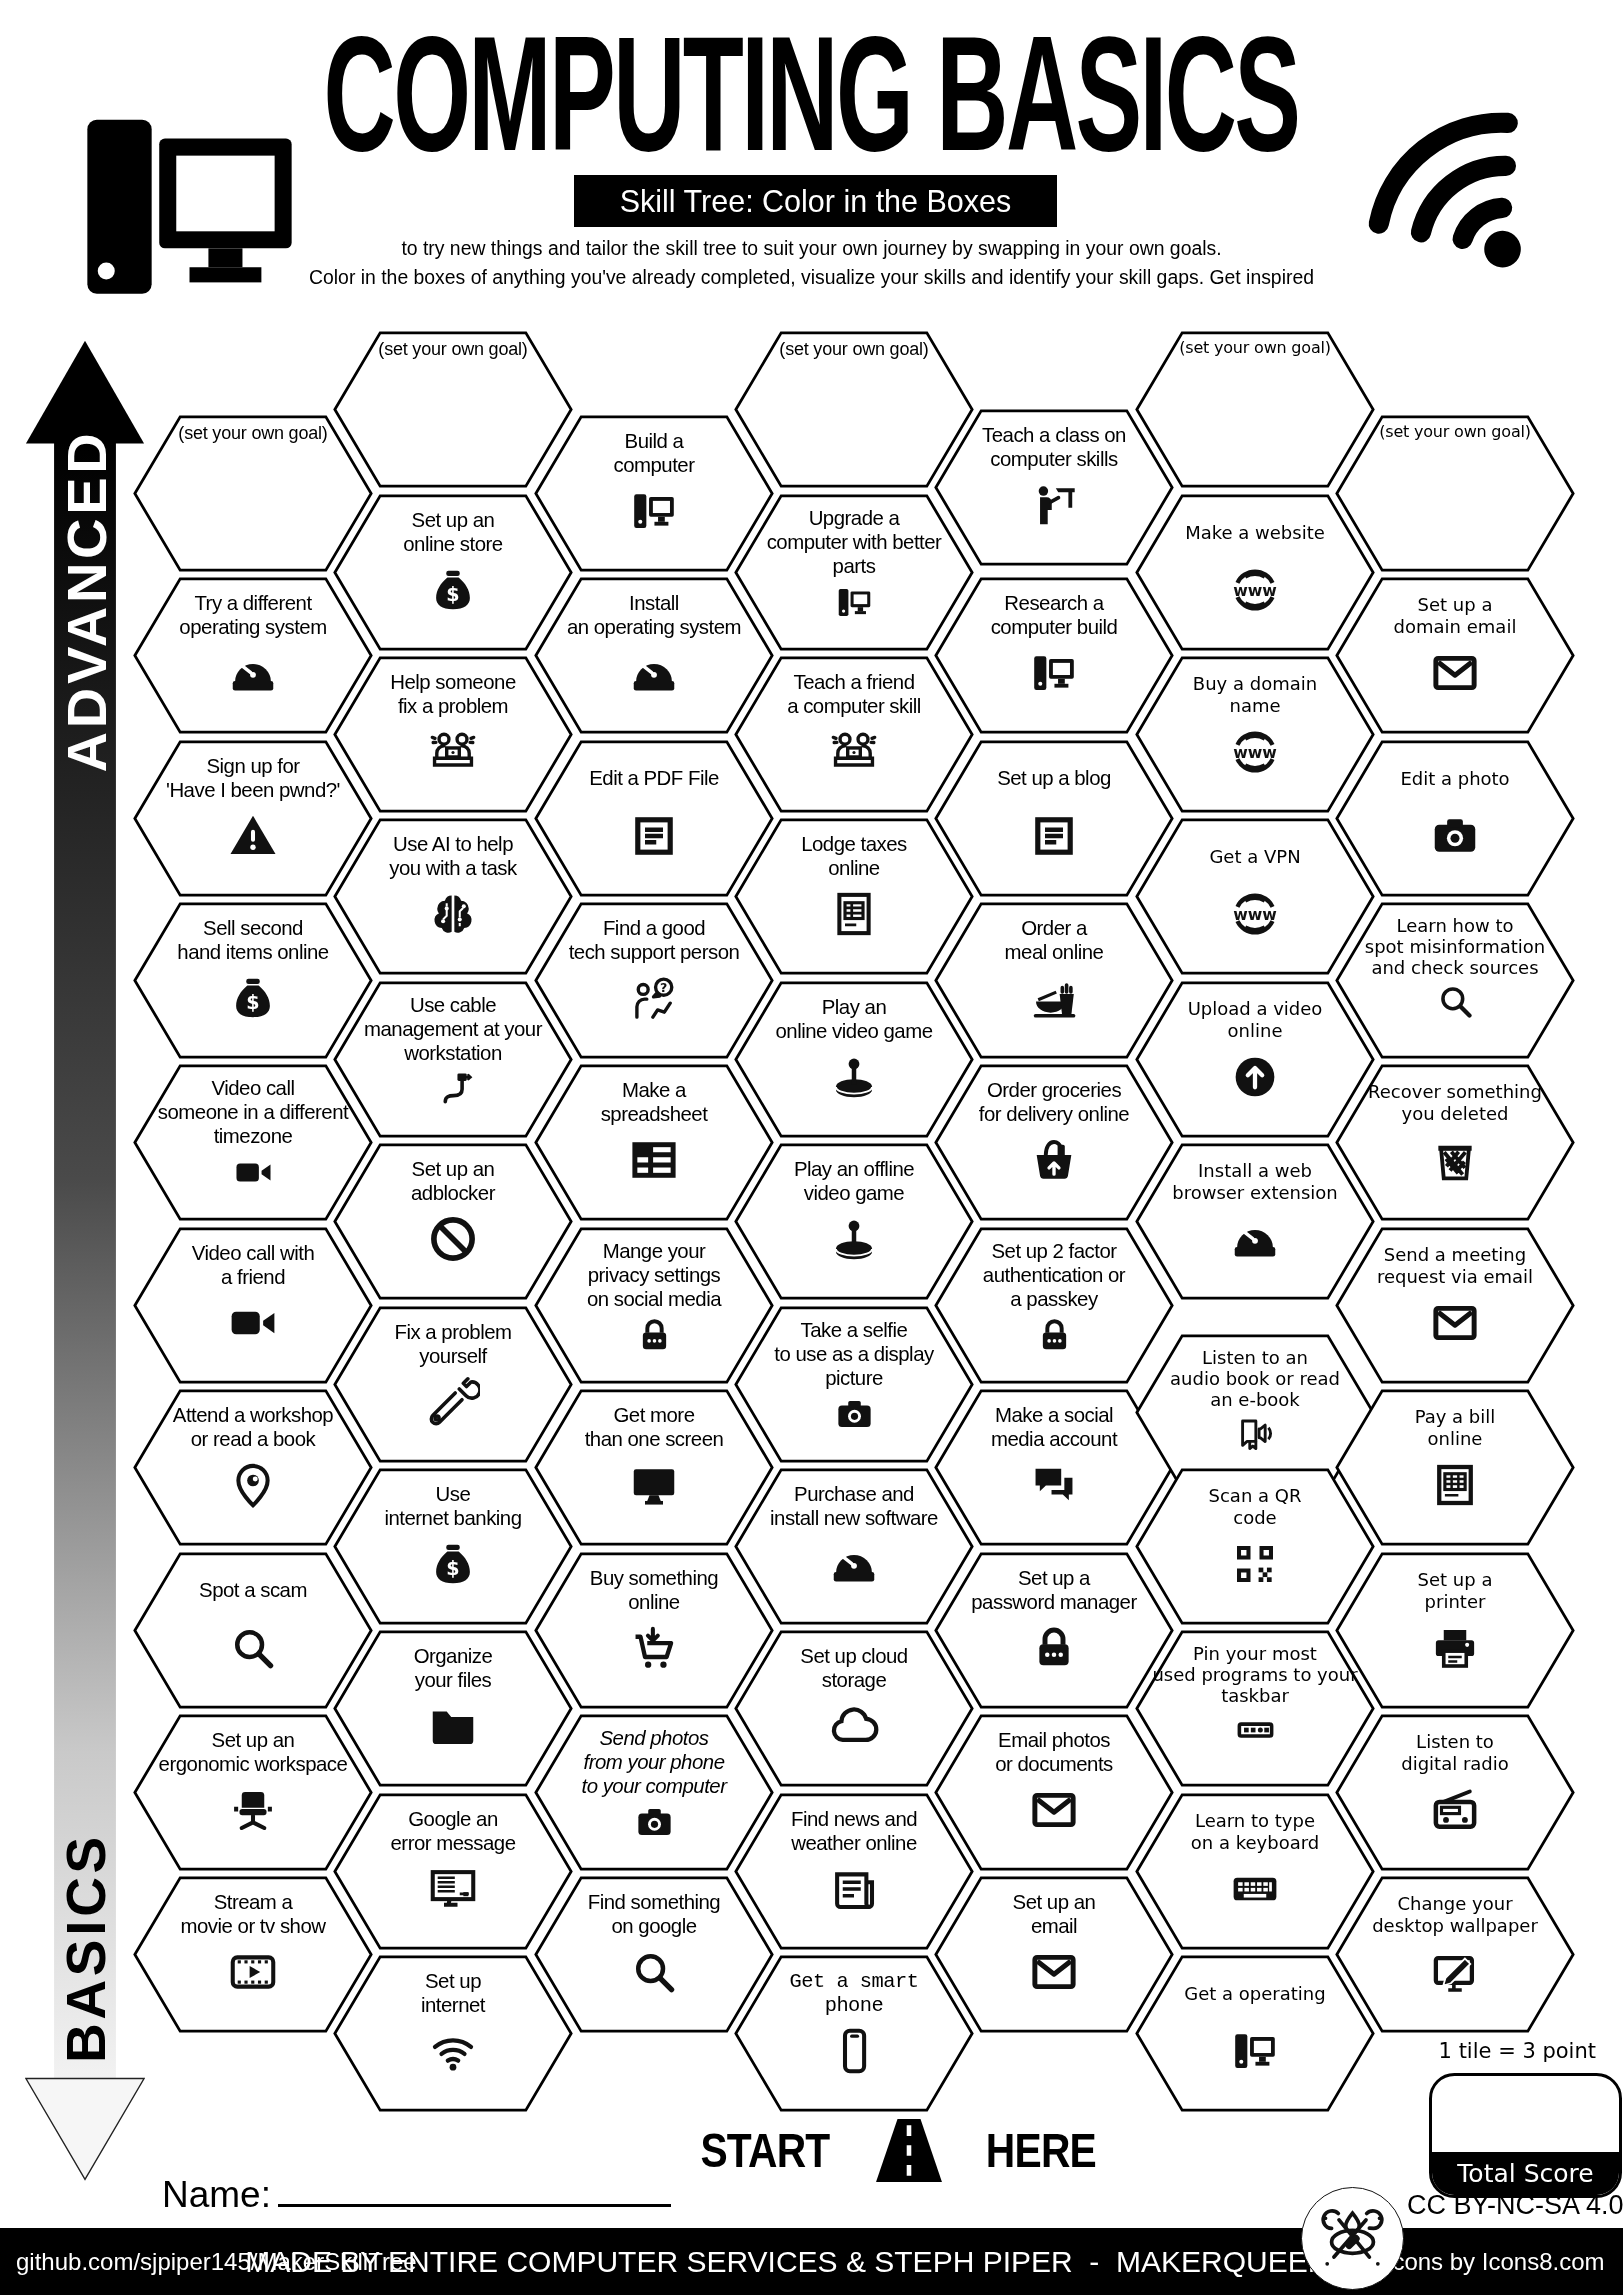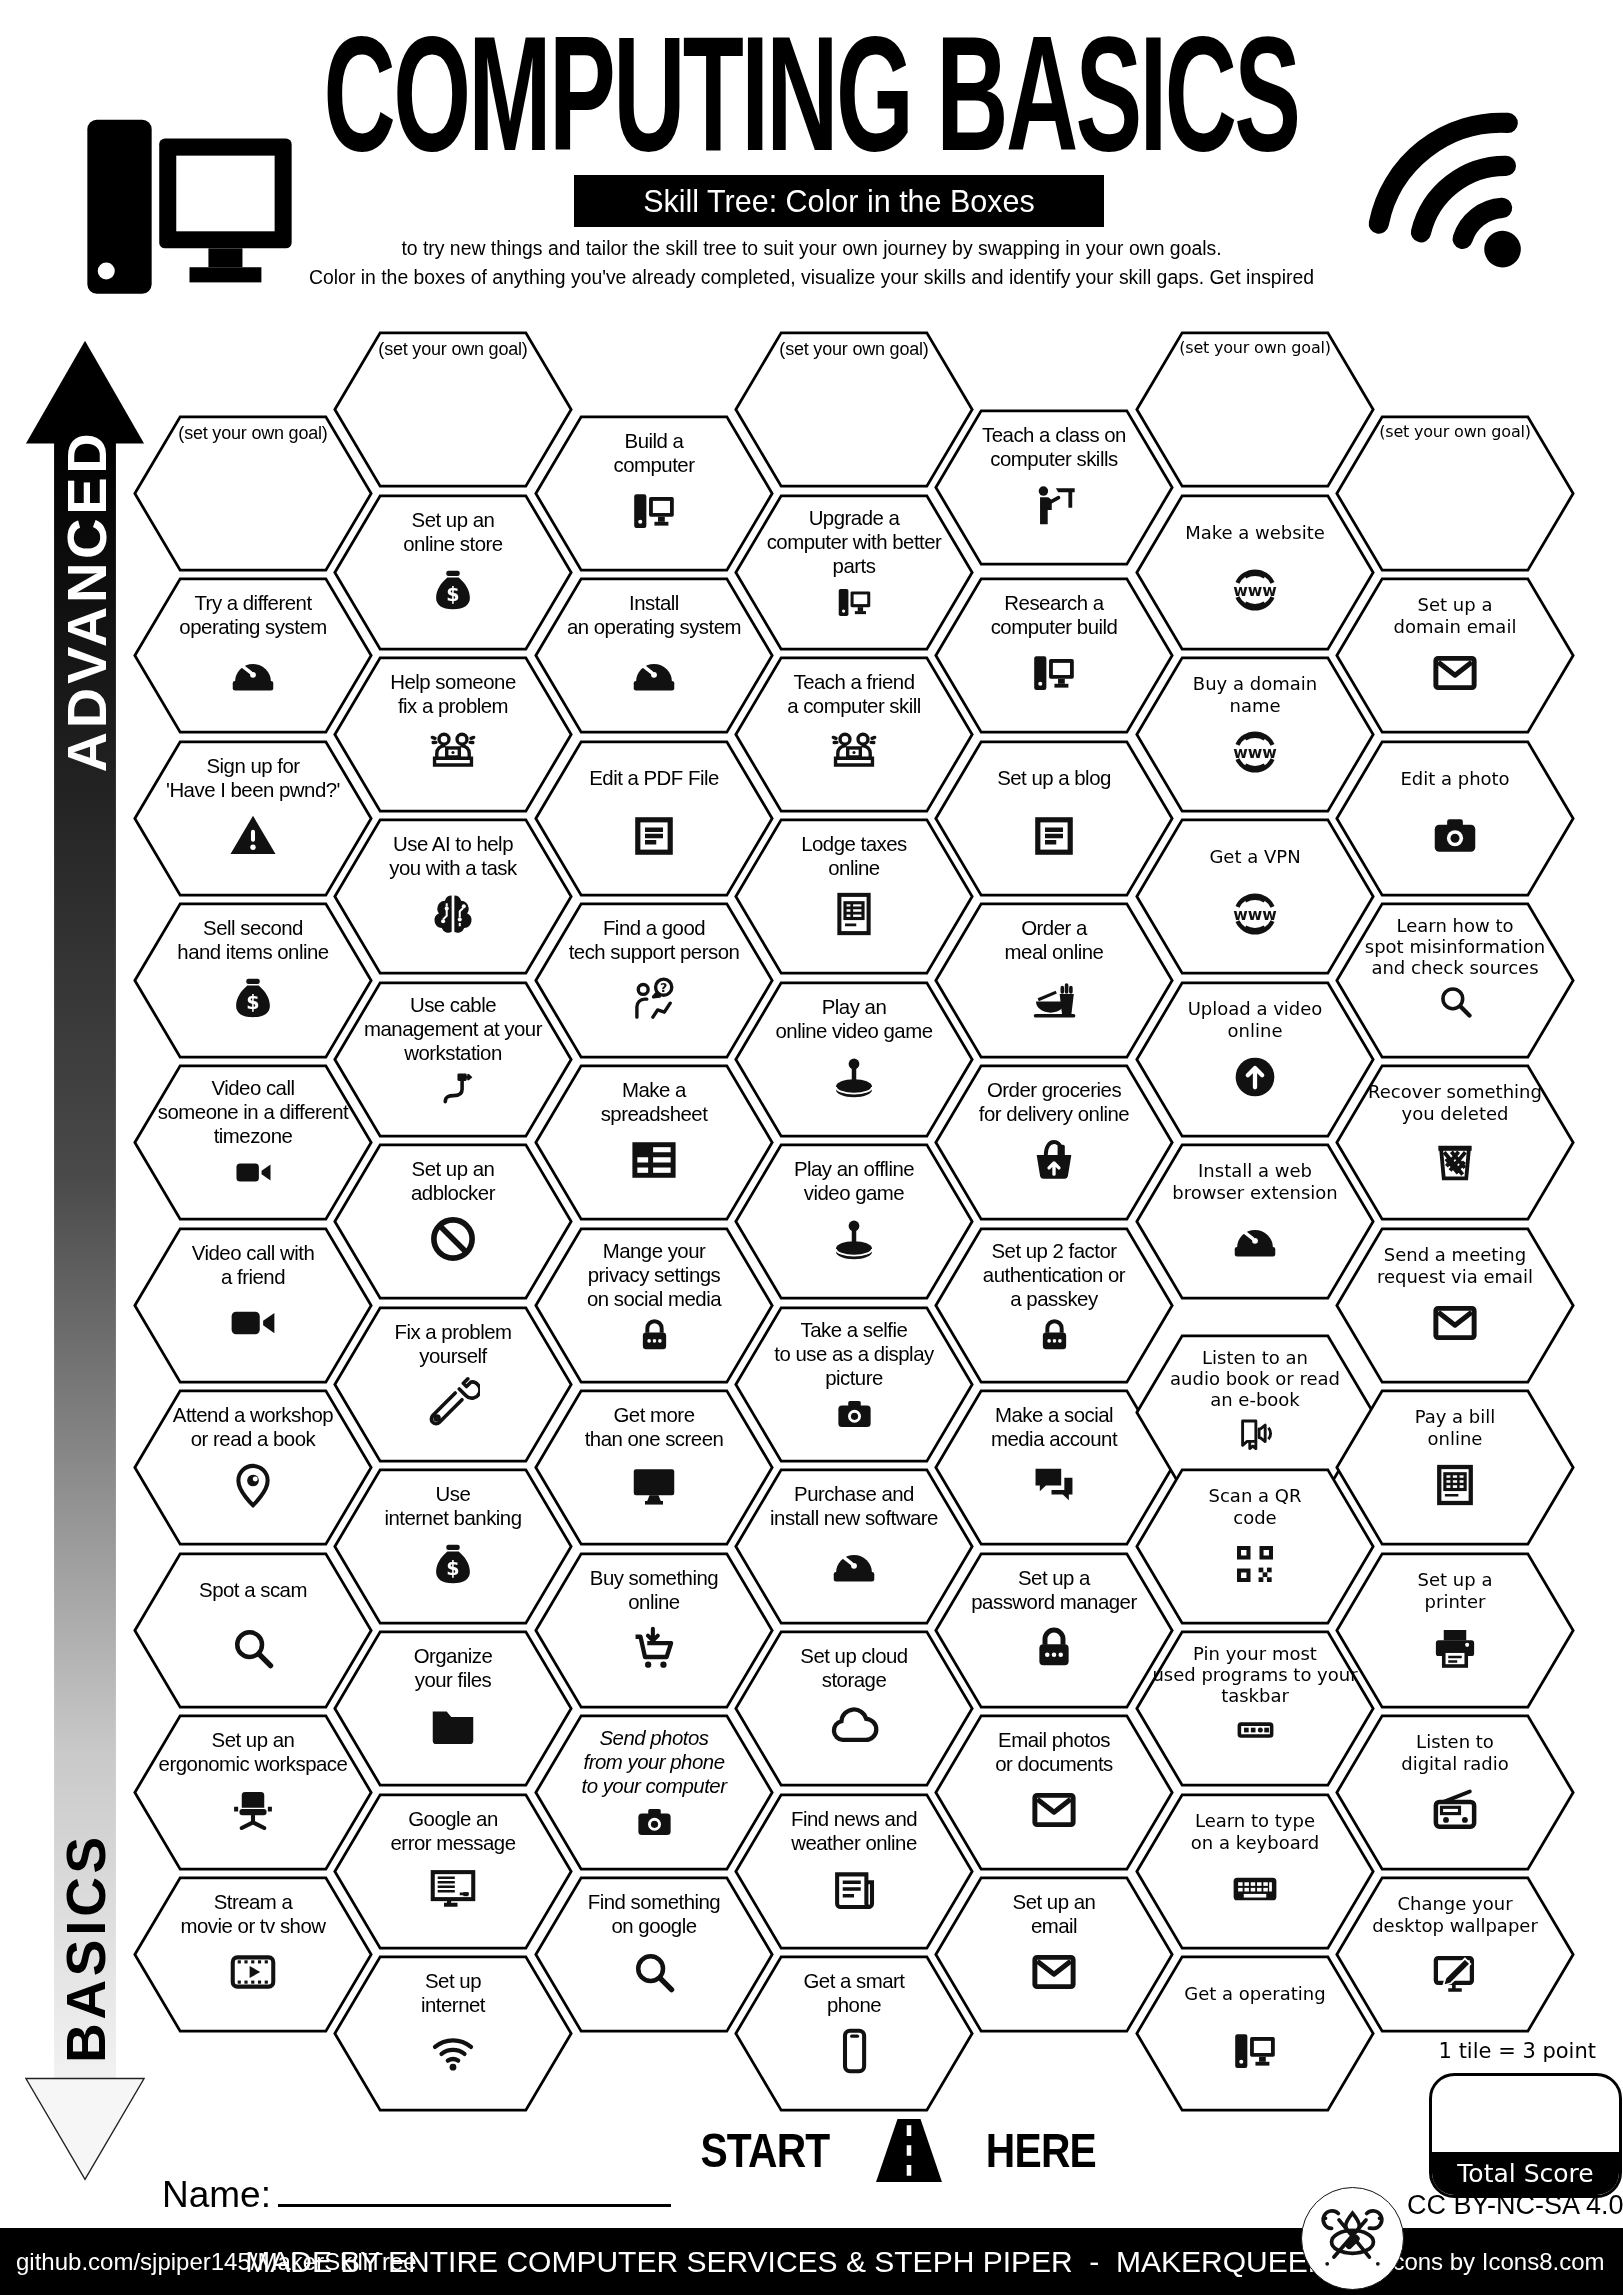--- a/index.html
+++ b/index.html
@@ -3,21 +3,21 @@
 <meta charset="utf-8">
 <style>
   html,body{margin:0;padding:0;background:#fff}
   body{width:1623px;height:2295px;overflow:hidden;font-family:"Liberation Sans",sans-serif;color:#000}
   #poster{position:relative;width:1623px;height:2295px;background:#fff;overflow:hidden}
 
   
   .title-wrap{position:absolute;left:0;right:0;top:25.4px;text-align:center;z-index:3}
   .title-text{display:inline-block;font-size:139px;font-weight:800;letter-spacing:-3.7px;line-height:.88;
     transform:scale(.72,1.18);transform-origin:50% 15%;white-space:nowrap}
-  .subtitle-box{position:absolute;left:574px;top:175px;width:530px;height:52px;background:#000;color:#fff;
+  .subtitle-box{position:absolute;left:574px;top:175px;width:483px;height:52px;background:#000;color:#fff;
     display:flex;align-items:center;justify-content:center;font-size:30.5px;z-index:3}
   .descr{position:absolute;left:50%;transform:translateX(-50%);top:234px;width:1018px;text-align:center;
     font-size:19.4px;line-height:1.5;z-index:3}
   .hdr-icon{position:absolute;z-index:3}
   #computer-hdr{left:76px;top:97px;width:227px;height:227px}
   #wifi-hdr{left:1342px;top:76px;width:231px;height:231px;transform:rotate(-38deg)}
 
   
   #axis-arrow{position:absolute;left:25.4px;top:338px;width:120px;height:1846px;z-index:1}
   .axis-label{position:absolute;white-space:nowrap;z-index:2;font-weight:700;letter-spacing:3.7px}
@@ -673,21 +673,21 @@
         </svg>
         <div class="hex-content">
           <div class="hex-label">Find news and<br>weather online</div>
           <div class="hex-icon"><svg viewBox="0 0 24 24">
               <path d="M4.5 5.5h13v13a1.5 1.5 0 0 0 1.5 1.5H6a1.5 1.5 0 0 1-1.5-1.5Z" fill="none" stroke="#111" stroke-width="1.8"></path>
               <path d="M17.5 9H20v9.5A1.5 1.5 0 0 1 18.5 20" fill="none" stroke="#111" stroke-width="1.8"></path>
               <path d="M7 9h8M7 12h8M7 15h5" stroke="#111" stroke-width="1.5"></path>
             </svg></div>
         </div>
       </div>
-      <div class="hex col-a" style="left: 734px; top: 1955px;">
+      <div class="hex col-a" style="left: 734px; top: 1955px; font-family: Liberation Mono, monospace;">
         <svg class="hex-bg" viewBox="0 0 519 340" preserveAspectRatio="none">
           <polygon points="4,170 102,4 417,4 515,170 417,336 102,336"></polygon>
         </svg>
         <div class="hex-content">
           <div class="hex-label">Get a smart<br>phone</div>
           <div class="hex-icon"><svg viewBox="0 0 24 24">
               <rect x="8" y="3" width="8.5" height="18" rx="2.2" fill="none" stroke="#111" stroke-width="1.8"></rect>
               <path d="M11 5.4h2.5" stroke="#111" stroke-width="1.5" stroke-linecap="round"></path>
             </svg></div>
         </div>

